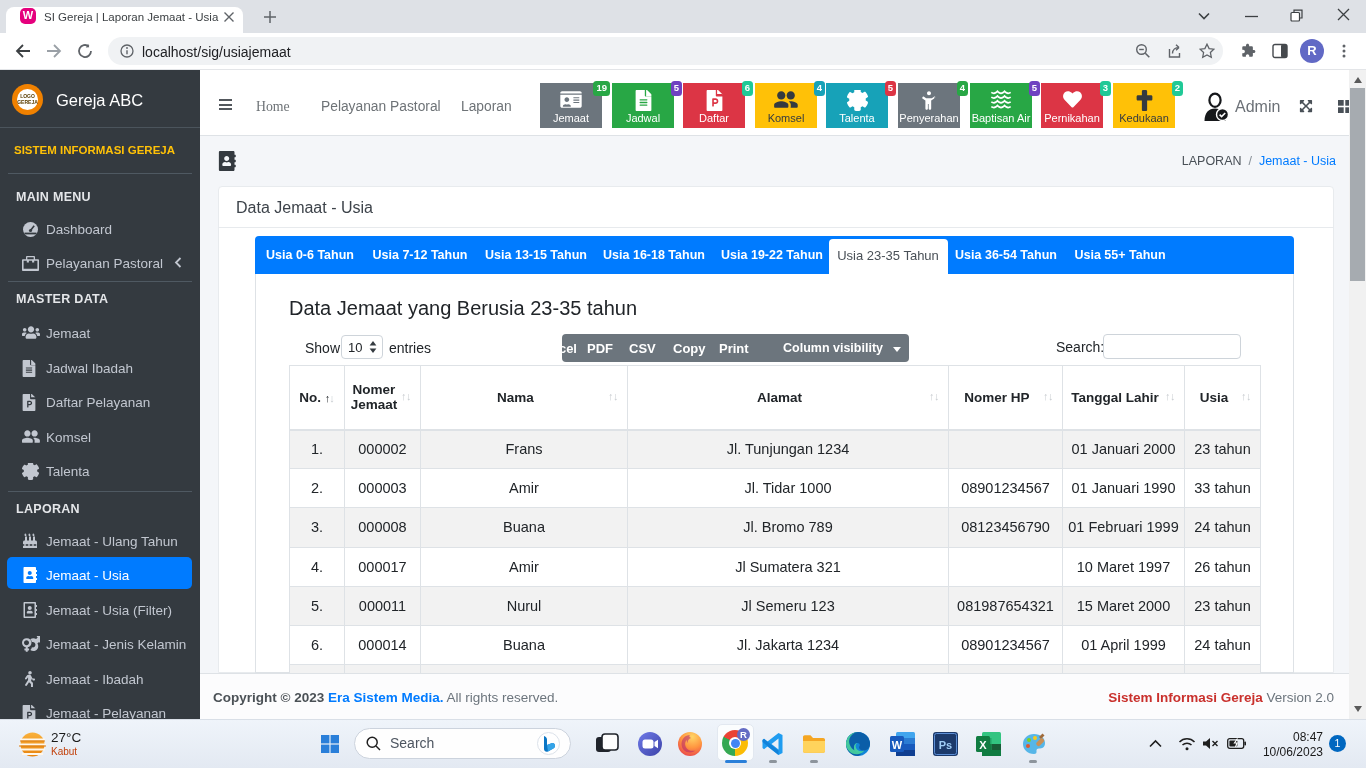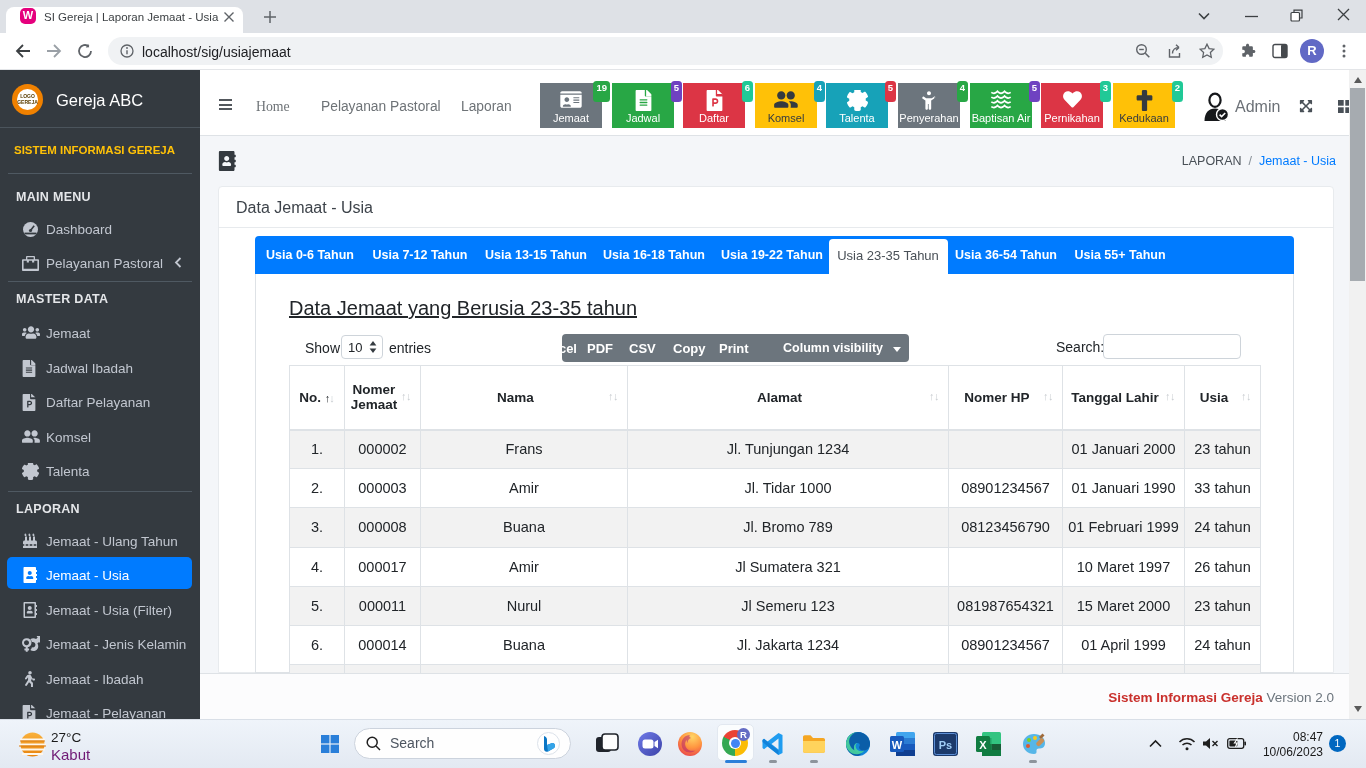--- a/index.html
+++ b/index.html
@@ -19,21 +19,21 @@
   #sidebar { left:0; top:70px; width:200px; height:649px; background:#343a40; }
   .sb-h { left:16px; font-size:12.5px; font-weight:bold; color:#e4e6e9; letter-spacing:0.3px; }
   .sb-i { left:22px; width:178px; height:22px; font-size:13.5px; color:#c2c7d0; }
   .sb-i svg { position:absolute; left:0; top:2px; }
   .sb-i span { position:absolute; left:24px; top:3px; white-space:nowrap; }
   #navbar { left:200px; top:70px; width:1149px; height:66px; background:#fff; border-bottom:1px solid #dee2e6; }
   .nav-lnk { top:99px; font-size:13.8px; color:#6e7377; }
   .tile { top:83px; width:62px; height:45px; text-align:center; }
   .tile svg { margin-top:7px; }
   .tlbl { position:absolute; left:0; right:0; bottom:4px; font-size:11px; font-weight:normal; }
-  .tbdg { position:absolute; right:-8px; top:-2px; min-width:9px; height:21px; padding:0 3px; border-radius:3.5px; color:#fff; font-size:9.5px; font-weight:bold; line-height:13px; }
+  .tbdg { position:absolute; right:-8px; top:-2px; min-width:9px; height:15px; padding:0 3px; border-radius:3.5px; color:#fff; font-size:9.5px; font-weight:bold; line-height:13px; }
   #content { left:200px; top:136px; width:1149px; height:583px; background:#f4f6f9; }
   #card { left:218px; top:186px; width:1116px; height:487px; background:#fff; border:1px solid #e8ebee; border-radius:4px 4px 0 0; }
   .tabl { top:248px; width:120px; text-align:center; font-size:12.5px; font-weight:bold; color:#fff; }
   .btnl { top:341px; width:90px; font-size:13px; font-weight:bold; color:#fff; }
   #pfooter { left:200px; top:673px; width:1149px; height:46px; background:#fcfcfd; border-top:1px solid #dee2e6; }
   
   #tablewrap { left:289px; top:365px; width:971px; height:308px; }
   table.dt { border-collapse:collapse; width:971px; table-layout:fixed; font-size:14.5px; color:#212529; }
   table.dt th, table.dt td { border:1px solid #dee2e6; text-align:center; padding:0; }
   table.dt thead th { font-weight:bold; font-size:13.5px; height:64px; border-bottom:2px solid #dee2e6; position:relative; padding-right:17px; }
@@ -303,21 +303,21 @@
   <div class="abs" style="left:829px;top:239px;width:119px;height:35px;background:#fff;border-radius:4px 4px 0 0;"></div>
   <div class="abs tabl" style="left:250px;">Usia 0-6 Tahun</div>
   <div class="abs tabl" style="left:360px;">Usia 7-12 Tahun</div>
   <div class="abs tabl" style="left:476px;">Usia 13-15 Tahun</div>
   <div class="abs tabl" style="left:594px;">Usia 16-18 Tahun</div>
   <div class="abs tabl" style="left:712px;">Usia 19-22 Tahun</div>
   <div class="abs tabl" style="left:828px;color:#495057;font-weight:normal;font-size:13px;text-align:center;">Usia 23-35 Tahun</div>
   <div class="abs tabl" style="left:946px;">Usia 36-54 Tahun</div>
   <div class="abs tabl" style="left:1060px;">Usia 55+ Tahun</div>
 
-  <div class="abs" style="left:289px;top:297px;font-size:20px;color:#212529;text-decoration:underline;">Data Jemaat yang Berusia 23-35 tahun</div>
+  <div class="abs" style="left:289px;top:297px;font-size:20px;color:#212529;">Data Jemaat yang Berusia 23-35 tahun</div>
 
   <div class="abs" style="left:305px;top:340px;font-size:14px;color:#212529;">Show</div>
   <div class="abs" style="left:341px;top:335px;width:42px;height:24px;border:1px solid #ced4da;border-radius:4px;background:#fff;"></div>
   <div class="abs" style="left:348px;top:340px;font-size:13px;color:#212529;">10</div>
   <svg class="abs" style="left:369px;top:341px" width="8" height="12" viewBox="0 0 8 12" fill="#343a40">
       <path d="M4 0 L7.4 4.4 H0.6 Z"></path>
       <path d="M4 12 L7.4 7.6 H0.6 Z"></path>
     </svg>
   <div class="abs" style="left:389px;top:340px;font-size:14px;color:#212529;">entries</div>
 
@@ -419,20 +419,21 @@
             <td></td>
             <td></td>
             <td></td>
             <td></td>
           </tr>
       </tbody>
     </table>
   </div>
 
   <div class="abs" id="pfooter"></div>
+  <div class="abs" style="left:213px;top:690px;font-size:13.5px;color:#4b5156;"><b>Copyright © 2023 <span style="color:#007bff">Era Sistem Media.</span></b> <span style="color:#6c757d;font-weight:normal;">All rights reserved.</span></div>
   <div class="abs" style="right:32px;top:690px;font-size:13.5px;color:#6c757d;"><b style="color:#c9302c">Sistem Informasi Gereja</b> Version 2.0</div>
   <div class="abs" id="scrollbar"></div>
   <svg class="abs" style="left:1354px;top:77px" width="8" height="6" viewBox="0 0 8 6" fill="#5a5a5a">
       <path d="M4 0 L8 6 H0 Z"></path>
     </svg>
   <div class="abs" style="left:1350px;top:88px;width:15px;height:193px;background:#a6abb0;"></div>
   <svg class="abs" style="left:1354px;top:706px" width="8" height="6" viewBox="0 0 8 6" fill="#5a5a5a">
       <path d="M4 6 L8 0 H0 Z"></path>
     </svg>
 
@@ -451,21 +452,21 @@
         <path d="M1 14.5 H28"></path>
         <path d="M2 19.5 H27"></path>
         <path d="M4 24 H25"></path>
       </g>
     <g stroke="#d97a10" stroke-width="1">
         <path d="M2 9.5 H27" transform="translate(0,1.5)"></path>
         <path d="M1 14.5 H28" transform="translate(0,1.5)"></path>
       </g>
   </svg>
   <div class="abs" style="left:51px;top:730px;font-size:13.5px;color:#1a1a1a;">27°C</div>
-  <div class="abs" style="left:51px;top:746px;font-size:15px;color:#701a75;">Kabut</div>
+  <div class="abs" style="left:51px;top:746px;font-size:10px;color:#c2410c;">Kabut</div>
 
   <svg class="abs" style="left:321px;top:735px" width="18" height="18" viewBox="0 0 18 18" fill="#2a7fd9">
       <rect x="0" y="0" width="8.4" height="8.4"></rect>
       <rect x="9.6" y="0" width="8.4" height="8.4"></rect>
       <rect x="0" y="9.6" width="8.4" height="8.4"></rect>
       <rect x="9.6" y="9.6" width="8.4" height="8.4"></rect>
     </svg>
 
   <div class="abs" style="left:354px;top:728px;width:217px;height:31px;background:#fefefe;border:1px solid #ccd3dd;border-radius:16px;"></div>
   <svg class="abs" style="left:366px;top:736px" width="15" height="15" viewBox="0 0 15 15">

